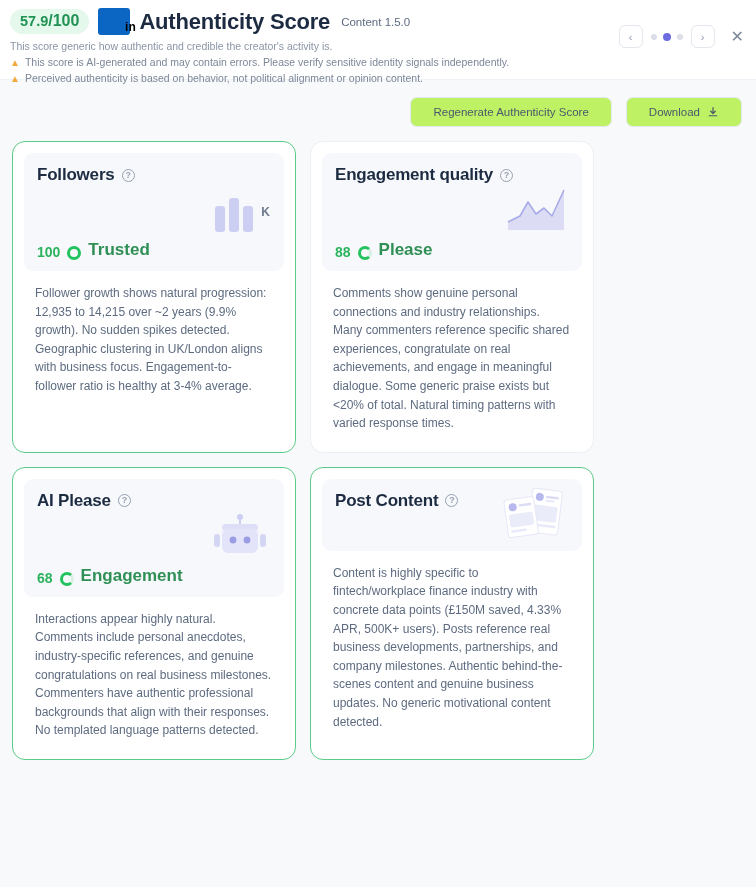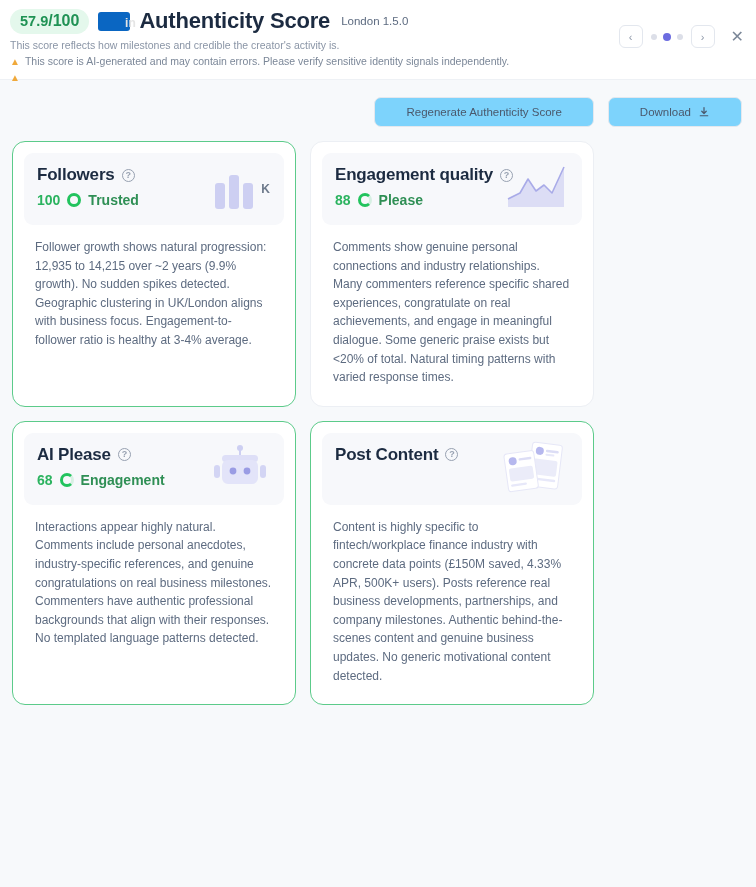--- a/index.html
+++ b/index.html
@@ -26,22 +26,22 @@
     color: #1f9254;
     border-radius: 14px;
     padding: 4px 10px 5px;
     font-size: 14.5px;
     font-weight: 700;
     line-height: 1;
     white-space: nowrap;
   }
   .score-pill .denom { font-size: 16px; font-weight: 600; }
   .li-icon {
-    width: 19px; height: 19px; border-radius: 3px;
-    background: #0a66c2; color: #e5e5e5;
+    width: 19px; height: 27px; border-radius: 3px;
+    background: #0a66c2; color: #000000;
     font-size: 12px; font-weight: 700;
     display: flex; align-items: flex-end; justify-content: center;
     line-height: 1; padding-bottom: 2px;
     font-family: "Liberation Sans", sans-serif;
     padding-left: 32px;
   }
   .app-title { font-size: 22px; font-weight: 700; color: #1c2b41; letter-spacing: -0.2px; }
   .app-version { font-size: 11.5px; color: #5d6b80; font-weight: 500; margin-left: 2px; }
   .subtitle { font-size: 10.5px; color: #8a95a6; margin-top: 5px; }
   .warn { font-size: 10.5px; color: #7b8798; margin-top: 3.5px; display: flex; align-items: flex-start; gap: 5px; }
@@ -58,45 +58,45 @@
     display: flex; align-items: center; justify-content: center; cursor: pointer;
   }
   .dots { display: flex; gap: 6px; align-items: center; }
   .dot { width: 6px; height: 6px; border-radius: 50%; background: #dcdfe8; }
   .dot.active { background: #6c6ce0; width: 8px; height: 8px; }
   .close-x { color: #7b8798; font-size: 16px; cursor: pointer; line-height: 1; }
 
   
   .actions { display: flex; justify-content: flex-end; gap: 14px; padding: 17px 14px 14px; }
   .btn {
-    background: #7dd3fc; border: 1px solid #e4e8ee; border-radius: 7px;
-    padding: 8px 31px; font-size: 11.5px; color: #4a586c; cursor: pointer;
+    background: #bef264; border: 1px solid #e4e8ee; border-radius: 7px;
+    padding: 8px 22px; font-size: 11.5px; color: #4a586c; cursor: pointer;
     display: flex; align-items: center; gap: 7px; font-family: "Liberation Sans", sans-serif;
   }
 
   
   .grid { padding: 0 12px; display: flex; flex-wrap: wrap; gap: 14px; }
   .card {
     background: #fff; border-radius: 13px; border: 1px solid #eceff4;
     width: 284px; padding: 11px; position: relative;
   }
   .card.highlight { border: 1.5px solid #5ccb8a; }
   .card-head {
     background: #f7f8fb; border-radius: 9px; padding: 12px 13px 11px;
     position: relative; overflow: hidden; min-height: 72px;
   }
   .card-title { font-size: 17px; font-weight: 700; color: #1c2b41; display: flex; align-items: center; gap: 7px; letter-spacing: -0.2px; }
   .q-icon {
     width: 13px; height: 13px; border-radius: 50%; border: 1.2px solid #97a1b1;
     color: #97a1b1; font-size: 9px; display: flex; align-items: center; justify-content: center;
     line-height: 1;
   }
-  .stat-row { display: flex; align-items: center; gap: 7px; margin-top: 7px; }
+  .stat-row { display: flex; align-items: flex-end; gap: 7px; margin-top: 7px; }
   .stat-num { font-size: 14px; font-weight: 700; color: #2bb35f; }
-  .stat-label { font-size: 14px; color: #2f8f55; font-weight: 600; }
+  .stat-label { font-size: 17px; color: #2f8f55; font-weight: 600; margin-top: 48px; }
   .ring { width: 14px; height: 14px; border-radius: 50%; border: 3px solid #22c35e; }
   .ring.partial { border-right-color: rgba(34,195,94,0.15); }
   .card-body { font-size: 12px; line-height: 1.55; color: #5d6b80; padding: 13px 11px 8px; }
 
   
   .art { position: absolute; right: 14px; top: 50%; transform: translateY(-50%); }
   .bars { display: flex; align-items: flex-end; gap: 4px; height: 40px; }
   .bars i { display: block; width: 10px; background: #cdcff2; border-radius: 3px; }
   .k-label { font-size: 12px; color: #6e7a8c; font-weight: 600; margin-left: 4px; align-self: center; }
 </style>
@@ -105,29 +105,30 @@
 
 <div class="page">
 
   <div class="topbar">
     <div class="title-row">
       <div class="score-pill">
         <span>57.9</span><span class="denom">/100</span>
       </div>
       <div class="li-icon">in</div>
       <div class="app-title">Authenticity Score</div>
-      <div class="app-version">London 1.5.0</div>
-    </div>
-    <div class="subtitle">This score reflects how milestones and credible the creator's activity is.</div>
+      <div class="app-version">Content 1.5.0</div>
+    </div>
+    <div class="subtitle">This score generic how authentic and credible the creator's activity is.</div>
     <div class="warn">
       <span class="tri">▲</span>
       <span>This score is AI-generated and may contain errors. Please verify sensitive identity signals independently.</span>
     </div>
     <div class="warn">
       <span class="tri">▲</span>
+      <span>Perceived authenticity is based on behavior, not political alignment or opinion content.</span>
     </div>
 
     <div class="head-ctrl">
       <div class="pager">
         <div class="pg-btn">‹</div>
         <div class="dots">
           <span class="dot"></span>
           <span class="dot active"></span>
           <span class="dot"></span>
         </div>

